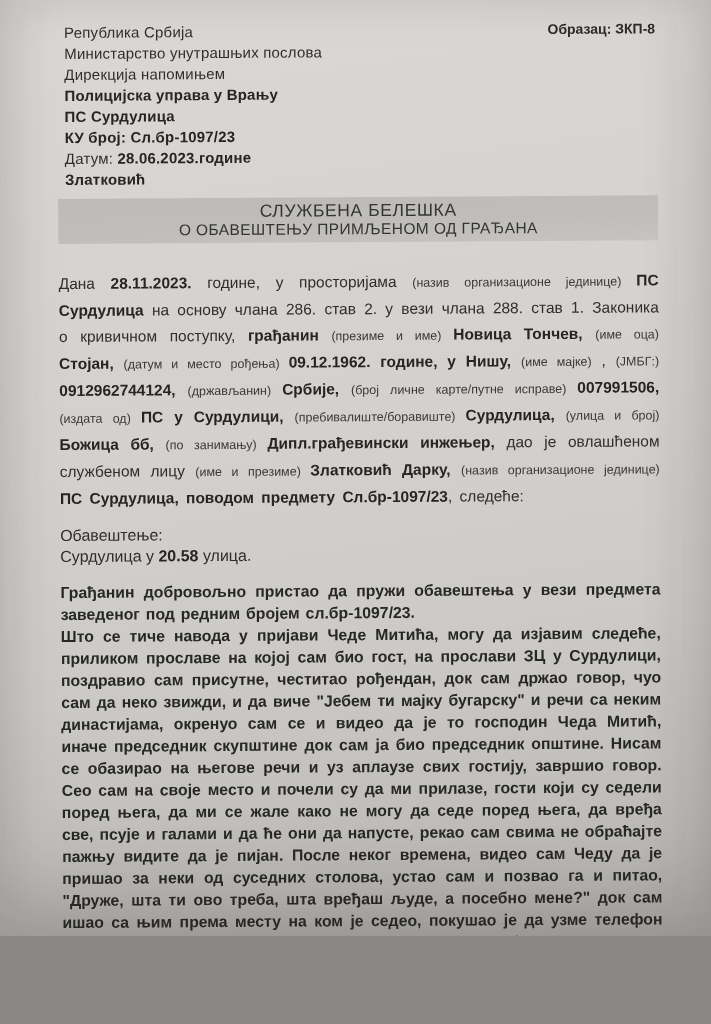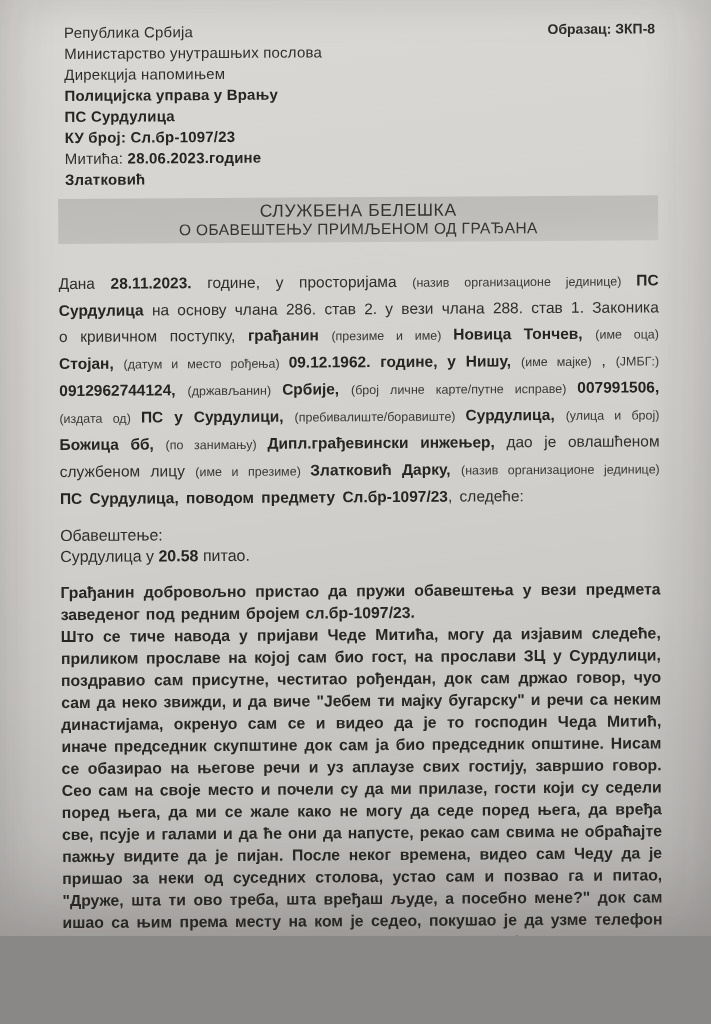--- a/index.html
+++ b/index.html
@@ -73,36 +73,36 @@
   <div class="content">
 
     <div class="header-row">
       <div>
           <div class="hline"><span class="reg">Република Србија</span></div>
           <div class="hline"><span class="reg">Министарство унутрашњих послова</span></div>
           <div class="hline"><span class="reg">Дирекција напомињем</span></div>
           <div class="hline"><span class="b">Полицијска управа у Врању</span></div>
           <div class="hline"><span class="b">ПС Сурдулица</span></div>
           <div class="hline"><span class="b">КУ број: Сл.бр-1097/23</span></div>
-          <div class="hline"><span class="reg">Митића: </span><span class="b">28.06.2023.године</span></div>
+          <div class="hline"><span class="reg">Датум: </span><span class="b">28.06.2023.године</span></div>
           <div class="hline"><span class="b">Златковић</span></div>
         </div>
       <div class="form-code">Образац: ЗКП-8</div>
     </div>
 
     <div class="title-band">
       <div class="t1">СЛУЖБЕНА БЕЛЕШКА</div>
       <div class="t2">О ОБАВЕШТЕЊУ ПРИМЉЕНОМ ОД ГРАЂАНА</div>
     </div>
 
     <p class="intro"><span class="reg">Дана </span><span class="b">28.11.2023.</span><span class="reg"> године, у просторијама </span><span class="sm">(назив организационе јединице) </span><span class="b">ПС Сурдулица</span><span class="reg"> на основу члана 286. став 2. у вези члана 288. став 1. Законика о кривичном поступку, </span><span class="b">грађанин </span><span class="sm">(презиме и име) </span><span class="b">Новица Тончев, </span><span class="sm">(име оца) </span><span class="b">Стојан, </span><span class="sm">(датум и место рођења) </span><span class="b">09.12.1962. године, у Нишу, </span><span class="sm">(име мајке)</span><span class="reg">  ,  </span><span class="sm">(ЈМБГ:) </span><span class="b">0912962744124, </span><span class="sm">(држављанин) </span><span class="b">Србије, </span><span class="sm">(број личне карте/путне исправе) </span><span class="b">007991506, </span><span class="sm">(издата од) </span><span class="b">ПС у Сурдулици, </span><span class="sm">(пребивалиште/боравиште) </span><span class="b">Сурдулица, </span><span class="sm">(улица и број) </span><span class="b">Божица бб, </span><span class="sm">(по занимању) </span><span class="b">Дипл.грађевински инжењер, </span><span class="reg">дао је овлашћеном службеном лицу </span><span class="sm">(име и презиме) </span><span class="b">Златковић Дарку, </span><span class="sm">(назив организационе јединице) </span><span class="b">ПС Сурдулица, поводом предмету Сл.бр-1097/23</span><span class="reg">, следеће:</span></p>
 
     <div class="notice">
       <div>Обавештење:</div>
-      <div><span class="reg">Сурдулица у </span><span class="b">20.58</span><span class="reg"> питао.</span></div>
+      <div><span class="reg">Сурдулица у </span><span class="b">20.58</span><span class="reg"> улица.</span></div>
     </div>
 
     <div class="statement">
         <p class="stp">Грађанин добровољно пристао да пружи обавештења у вези предмета заведеног под редним бројем сл.бр-1097/23.</p>
         <p class="stp">Што се тиче навода у пријави Чеде Митића, могу да изјавим следеће, приликом прославе на којој сам био гост, на прослави ЗЦ у Сурдулици, поздравио сам присутне, честитао рођендан, док сам држао говор, чуо сам да неко звижди, и да виче "Јебем ти мајку бугарску" и речи са неким династијама, окренуо сам се и видео да је то господин Чеда Митић, иначе председник скупштине док сам ја био председник општине. Нисам се обазирао на његове речи и уз аплаузе свих гостију, завршио говор. Сео сам на своје место и почели су да ми прилазе, гости који су седели поред њега, да ми се жале како не могу да седе поред њега, да вређа све, псује и галами и да ће они да напусте, рекао сам свима не обраћајте пажњу видите да је пијан. После неког времена, видео сам Чеду да је пришао за неки од суседних столова, устао сам и позвао га и питао, "Друже, шта ти ово треба, шта вређаш људе, а посебно мене?" док сам ишао са њим према месту на ком је седео, покушао је да узме телефон преко стола који му је испао из руке јер је био пијан, ја сам узео његов телефон и дао му га у руку, он је ставио телефон у џеп и изашао. То је све што имам да изјавим, напомињем да никакве несугласице нисам имао са њим, али</p>
       </div>
 
   </div>
 </div>
 

